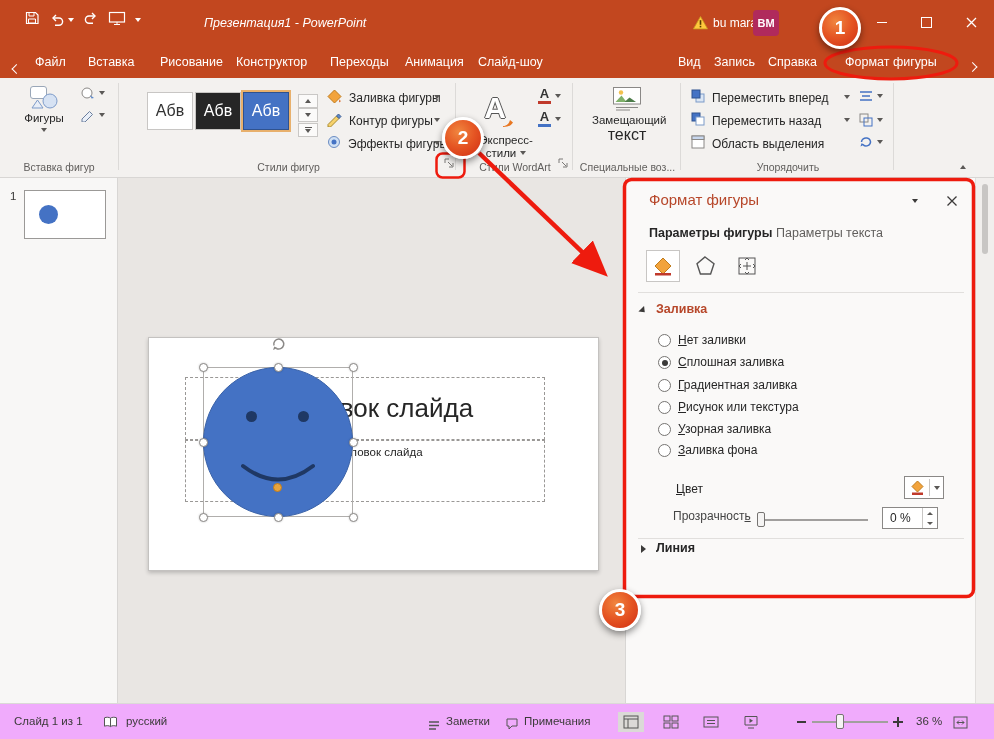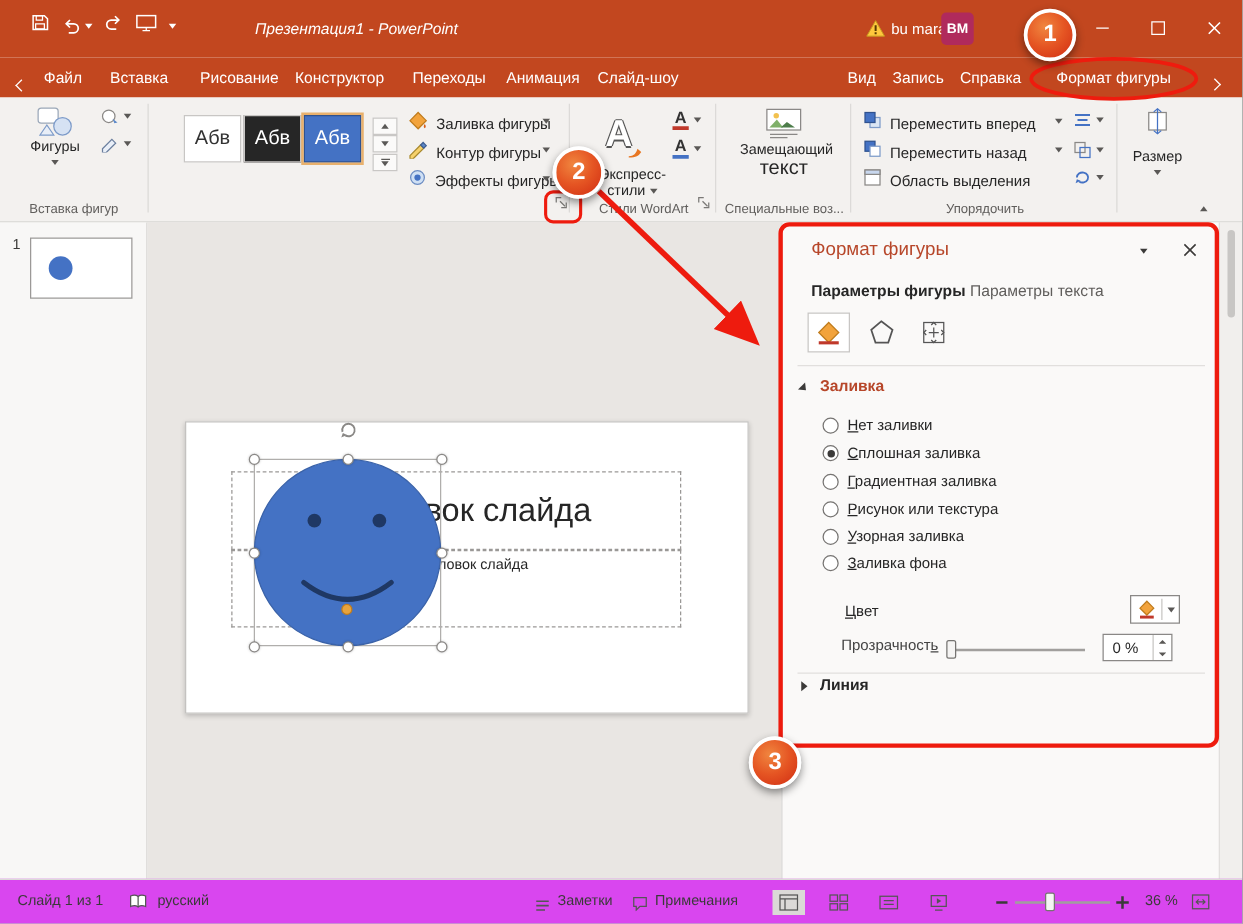--- a/index.html
+++ b/index.html
@@ -61,21 +61,21 @@
   .icontab.sel{border:1px solid #c8c6c4;background:#fff;box-sizing:border-box;}
   .sep{position:absolute;height:1px;background:#e1dfdd;}
   .sect{font-size:12.5px;font-weight:bold;color:#b7472a;}
   .radio{position:absolute;width:13px;height:13px;border-radius:50%;border:1px solid #767472;background:#fff;box-sizing:border-box;}
   .radio.on::after{content:"";position:absolute;left:2.5px;top:2.5px;width:6px;height:6px;border-radius:50%;background:#3b3a39;}
   .plabel{font-size:12px;color:#262626;white-space:nowrap;}
   .u{text-decoration:underline;}
   .expand{display:inline-block;width:0;height:0;border-left:4px solid transparent;border-right:4px solid transparent;border-top:5px solid #3b3a39;transform:rotate(-45deg);}
 
   
-  .statusbar{left:0;top:703px;width:994px;height:36px;background:#d946ef;border-top:1px solid #dbd9d7;box-sizing:border-box;}
+  .statusbar{left:0;top:703px;width:994px;height:36px;background:#f0abfc;border-top:1px solid #dbd9d7;box-sizing:border-box;}
   .stxt{font-size:11.5px;color:#3b3a39;white-space:nowrap;}
   .viewbtn{position:absolute;width:26px;height:20px;display:flex;align-items:center;justify-content:center;}
   .viewbtn.sel{background:#dbd9d7;}
 
   
   .badge{position:absolute;width:36px;height:36px;border:3px solid #fff;border-radius:50%;
          background:radial-gradient(circle at 38% 32%, #f0863f 0%, #e55523 48%, #d02c12 100%);
          box-shadow:0 3px 7px rgba(0,0,0,.45);color:#fff;font-size:19px;font-weight:bold;
          display:flex;align-items:center;justify-content:center;z-index:60;}
   .annotsvg{left:0;top:0;z-index:55;pointer-events:none;}
@@ -208,20 +208,21 @@
     </div>
     <span class="a car" style="left:434px;top:40px;"></span>
     <div class="a r" style="left:326px;top:56px;gap:6px;">
       <span><svg width="16" height="16">
             <circle cx="8" cy="8" r="5.5" fill="#cfe0f4" stroke="#6b8cc2"></circle>
             <circle cx="8" cy="8" r="2.5" fill="#4472c4"></circle>
           </svg></span>
       <span class="rtxt">Эффекты фигуры</span>
     </div>
     <span class="a car" style="left:434px;top:63px;"></span>
+    <div class="glabel" style="left:122px;width:333px;">Стили фигур</div>
     <span class="a" style="left:444px;bottom:4px;"><svg width="11" height="11">
           <path d="M1 5V1h4" fill="none" stroke="#7a7876"></path>
           <path d="M4 4l4 4" stroke="#7a7876"></path>
           <path d="M9 5v4H5" fill="none" stroke="#7a7876"></path>
         </svg></span>
     <div class="gdiv" style="left:455px;"></div>
 
     <div class="a c" style="left:470px;top:6px;width:50px;height:48px;">
       <span class="bigA">А</span>
       <span class="a" style="left:32px;top:30px;"><svg width="14" height="12">
@@ -310,33 +311,20 @@
     <span class="a r" style="left:858px;top:57px;gap:3px;">
         <svg width="16" height="14">
           <path d="M3.5 7a4.5 4 0 1 1 1.8 3.2" fill="none" stroke="#4472c4" stroke-width="1.5"></path>
           <path d="M2.5 11.5l1-3.2 3 1.2z" fill="#4472c4"></path>
         </svg>
         <span class="car"></span>
       </span>
     <div class="glabel" style="left:683px;width:210px;">Упорядочить</div>
     <div class="gdiv" style="left:893px;"></div>
 
-    <div class="a" style="left:900px;top:6px;width:52px;text-align:center;">
-      <div class="c" style="height:26px;">
-          <svg width="22" height="22">
-            <rect x="4" y="4" width="14" height="14" fill="#fff" stroke="#8a8886"></rect>
-            <path d="M11 1v20" stroke="#4472c4"></path>
-            <path d="M8 3.5 11 1l3 2.5M8 18.5 11 21l3-2.5" fill="none" stroke="#4472c4"></path>
-          </svg>
-        </div>
-      <div class="rtxt" style="font-size:11.5px;margin-top:10px;">Размер</div>
-      <div class="c" style="height:12px;">
-          <span class="car"></span>
-        </div>
-    </div>
     <span class="a carup" style="left:960px;bottom:8px;"></span>
   </div>
 
   <div class="a thumbs">
     <div class="a stxt" style="left:10px;top:12px;">1</div>
     <div class="a thumb">
       <div class="a" style="left:14px;top:14px;width:19px;height:19px;border-radius:50%;background:#4472c4;"></div>
     </div>
   </div>
 

